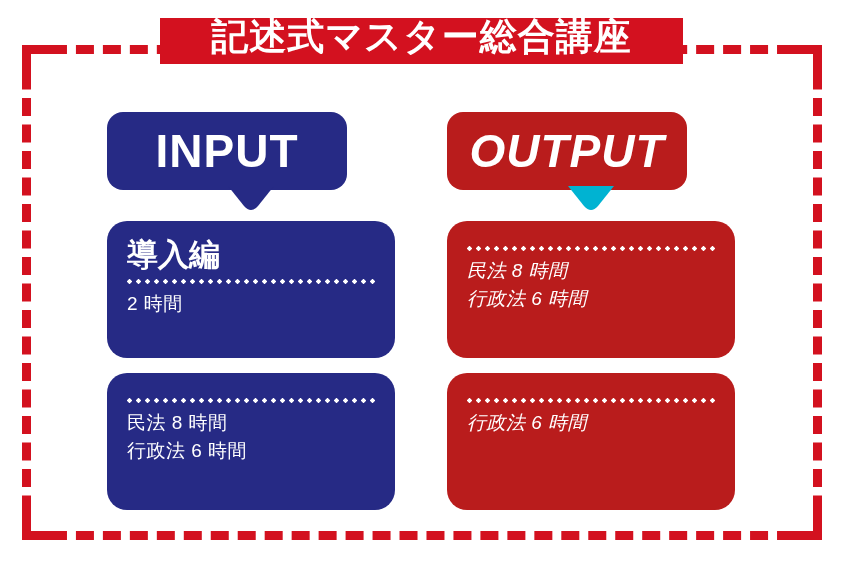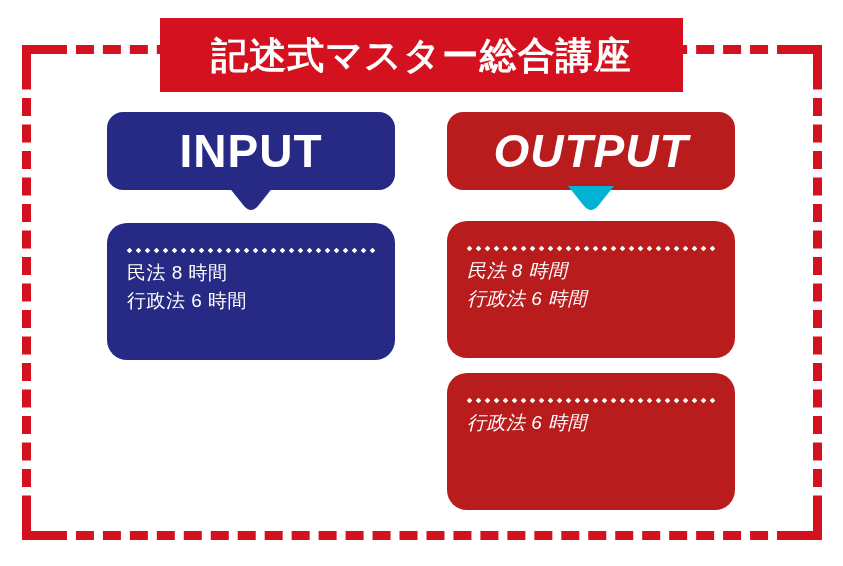--- a/index.html
+++ b/index.html
@@ -43,24 +43,24 @@
   .corner.tr { left: 788px; top: 45px;   border-right: 9px solid #d3111f; border-top: 9px solid #d3111f; }
   .corner.bl { left: 22px;  top: 506px;  border-left: 9px solid #d3111f; border-bottom: 9px solid #d3111f; }
   .corner.br { left: 788px; top: 506px;  border-right: 9px solid #d3111f; border-bottom: 9px solid #d3111f; }
 
   
   .title-banner {
     position: absolute;
     left: 160px;
     top: 18px;
     width: 523px;
-    height: 74px;
+    height: 46px;
     background: #d3111f;
     display: flex;
-    align-items: center;
+    align-items: flex-start;
     justify-content: center;
     z-index: 5;
   }
   .title-banner .title-text {
     color: #ffffff;
     font-size: 37px;
     font-weight: bold;
     letter-spacing: 1px;
     line-height: 1;
     white-space: nowrap;
@@ -75,21 +75,21 @@
   .column.input  { left: 107px; }
   .column.output { left: 447px; }
 
   
   .badge-wrap {
     position: relative;
     width: 288px;
     height: 96px;
   }
   .badge {
-    width: 288px;
+    width: 240px;
     height: 78px;
     border-radius: 16px;
     display: flex;
     align-items: center;
     justify-content: center;
     box-sizing: border-box;
   }
   .badge .badge-label {
     color: #ffffff;
     font-size: 46px;
@@ -169,20 +169,27 @@
       <div class="badge navy-bg">
         <span class="badge-label">INPUT</span>
       </div>
       <div class="badge-tail">
         <svg viewBox="0 0 46 26" xmlns="http://www.w3.org/2000/svg" aria-hidden="true">
           <path class="navy-fill" d="M0 0 H46 L30 20 Q23 28 16 20 Z"></path>
         </svg>
       </div>
     </div>
 
+    <div class="card navy-bg">
+      <div class="card-title">導入編</div>
+      <div class="dot-divider"></div>
+      <div class="card-lines">
+        <div>2 時間</div>
+      </div>
+    </div>
 
     <div class="card navy-bg second">
       <div class="dot-divider"></div>
       <div class="card-lines">
         <div>民法 8 時間</div>
         <div>行政法 6 時間</div>
       </div>
     </div>
 
   </div>

